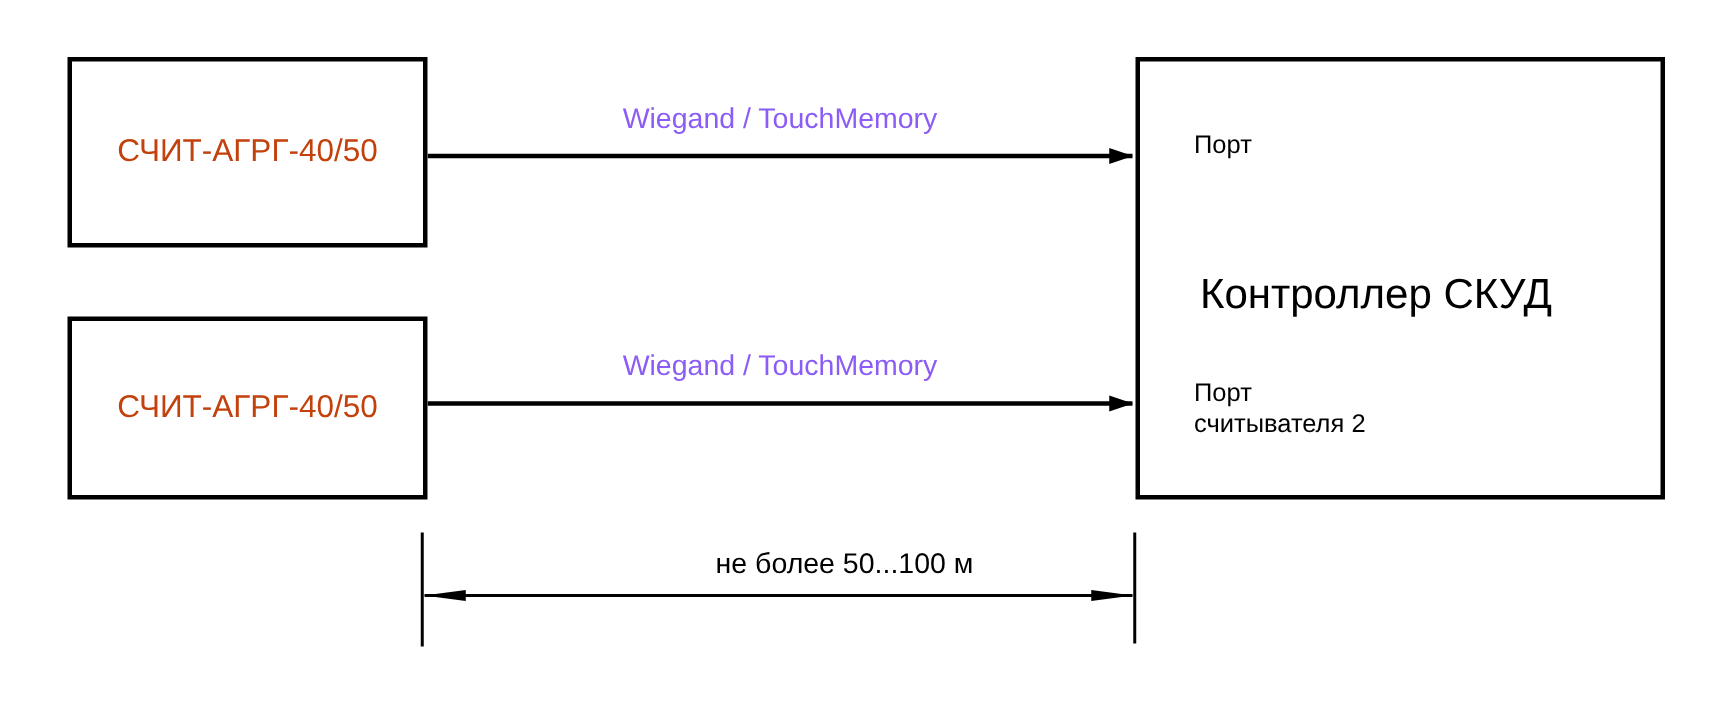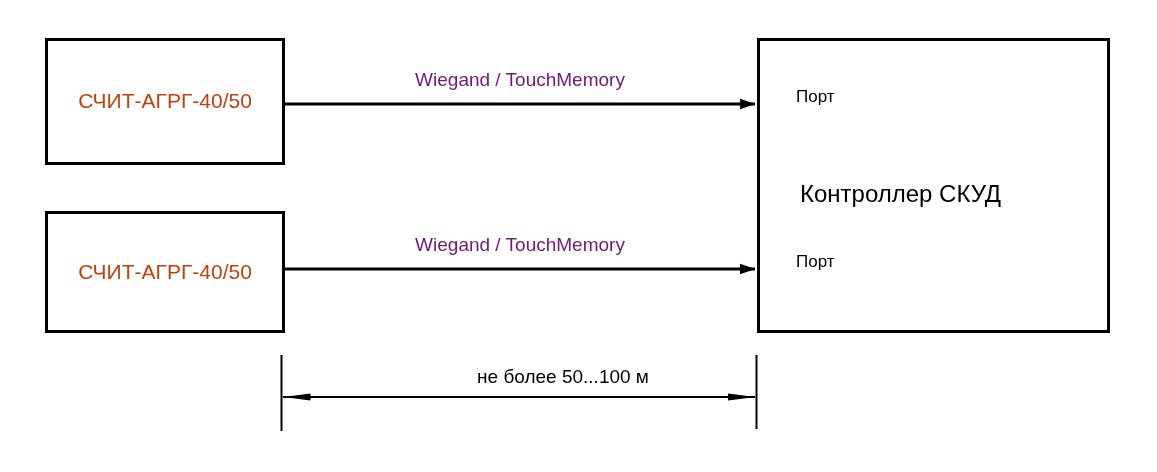--- a/index.html
+++ b/index.html
@@ -44,31 +44,31 @@
   .port-label {
     position: absolute;
     font-size: 17px;
     line-height: 1.25;
     white-space: nowrap;
     color: #000000;
     margin-left: 20px;
   }
   .controller-title {
     position: absolute;
-    font-size: 24px;
+    font-size: 28px;
     line-height: 1.15;
     white-space: nowrap;
     color: #000000;
   }
   .link-label {
     position: absolute;
     font-size: 19px;
     line-height: 1.15;
     white-space: nowrap;
-    color: #701a75;
+    color: #8b5cf6;
     text-align: center;
   }
   .dim-label {
     position: absolute;
     font-size: 19px;
     line-height: 1.15;
     white-space: nowrap;
     color: #000000;
     text-align: center;
   }
@@ -110,20 +110,21 @@
   <div class="node-box" style="left:757px; top:38px; width:353px; height:295px;"></div>
 
   <div class="port-label" style="left:776px; top:86px;">
     <div>Порт</div>
   </div>
 
   <div class="controller-title" style="left:800px; top:180px;">Контроллер СКУД</div>
 
   <div class="port-label" style="left:776px; top:251px;">
     <div>Порт</div>
+    <div>считывателя 2</div>
   </div>
 
   <div class="link-label" style="left:310px; top:69px; width:420px;">Wiegand / TouchMemory</div>
 
   <div class="link-label" style="left:310px; top:234px; width:420px;">Wiegand / TouchMemory</div>
 
   <div class="dim-label" style="left:284px; top:366px; width:558px;">не более 50...100 м</div>
 
 </div>
 

